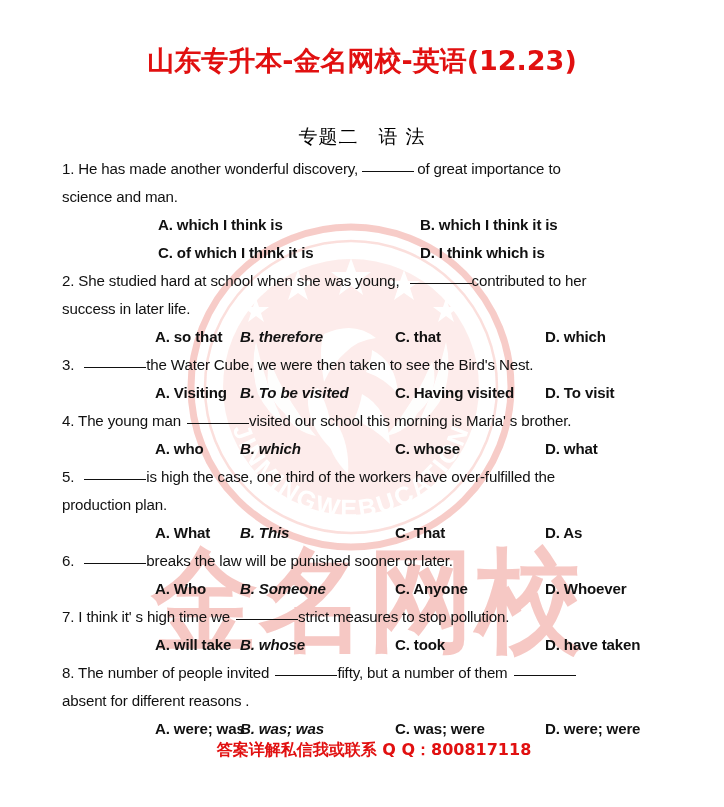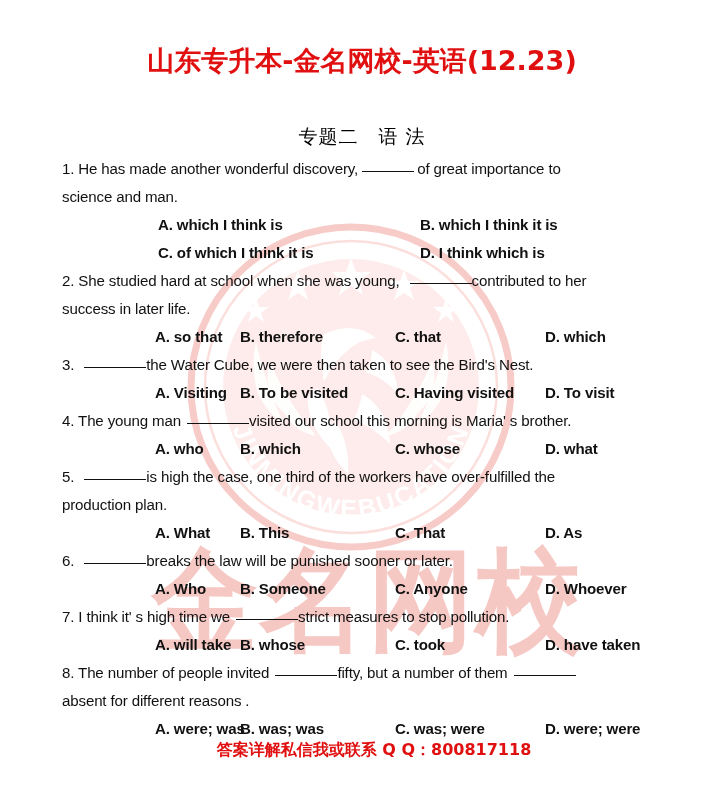--- a/index.html
+++ b/index.html
@@ -126,21 +126,21 @@
     position: relative;
     height: 28px;
     font-size: 15.1px;
     font-weight: 700;
     line-height: 28px;
     white-space: nowrap;
     letter-spacing: -0.15px;
   }
   .opts4 .o { position: absolute; top: 0; }
   .opts4 .oa { left: 46px; margin-left: 47px; }
-  .opts4 .ob { left: 178px; }
+  .opts4 .ob { left: 178px; font-style: italic; }
   .opts4 .oc { left: 333px; }
   .opts4 .od { left: 483px; }
 
   .opts2 {
     position: relative;
     height: 28px;
     font-size: 15.1px;
     font-weight: 700;
     line-height: 28px;
     white-space: nowrap;

